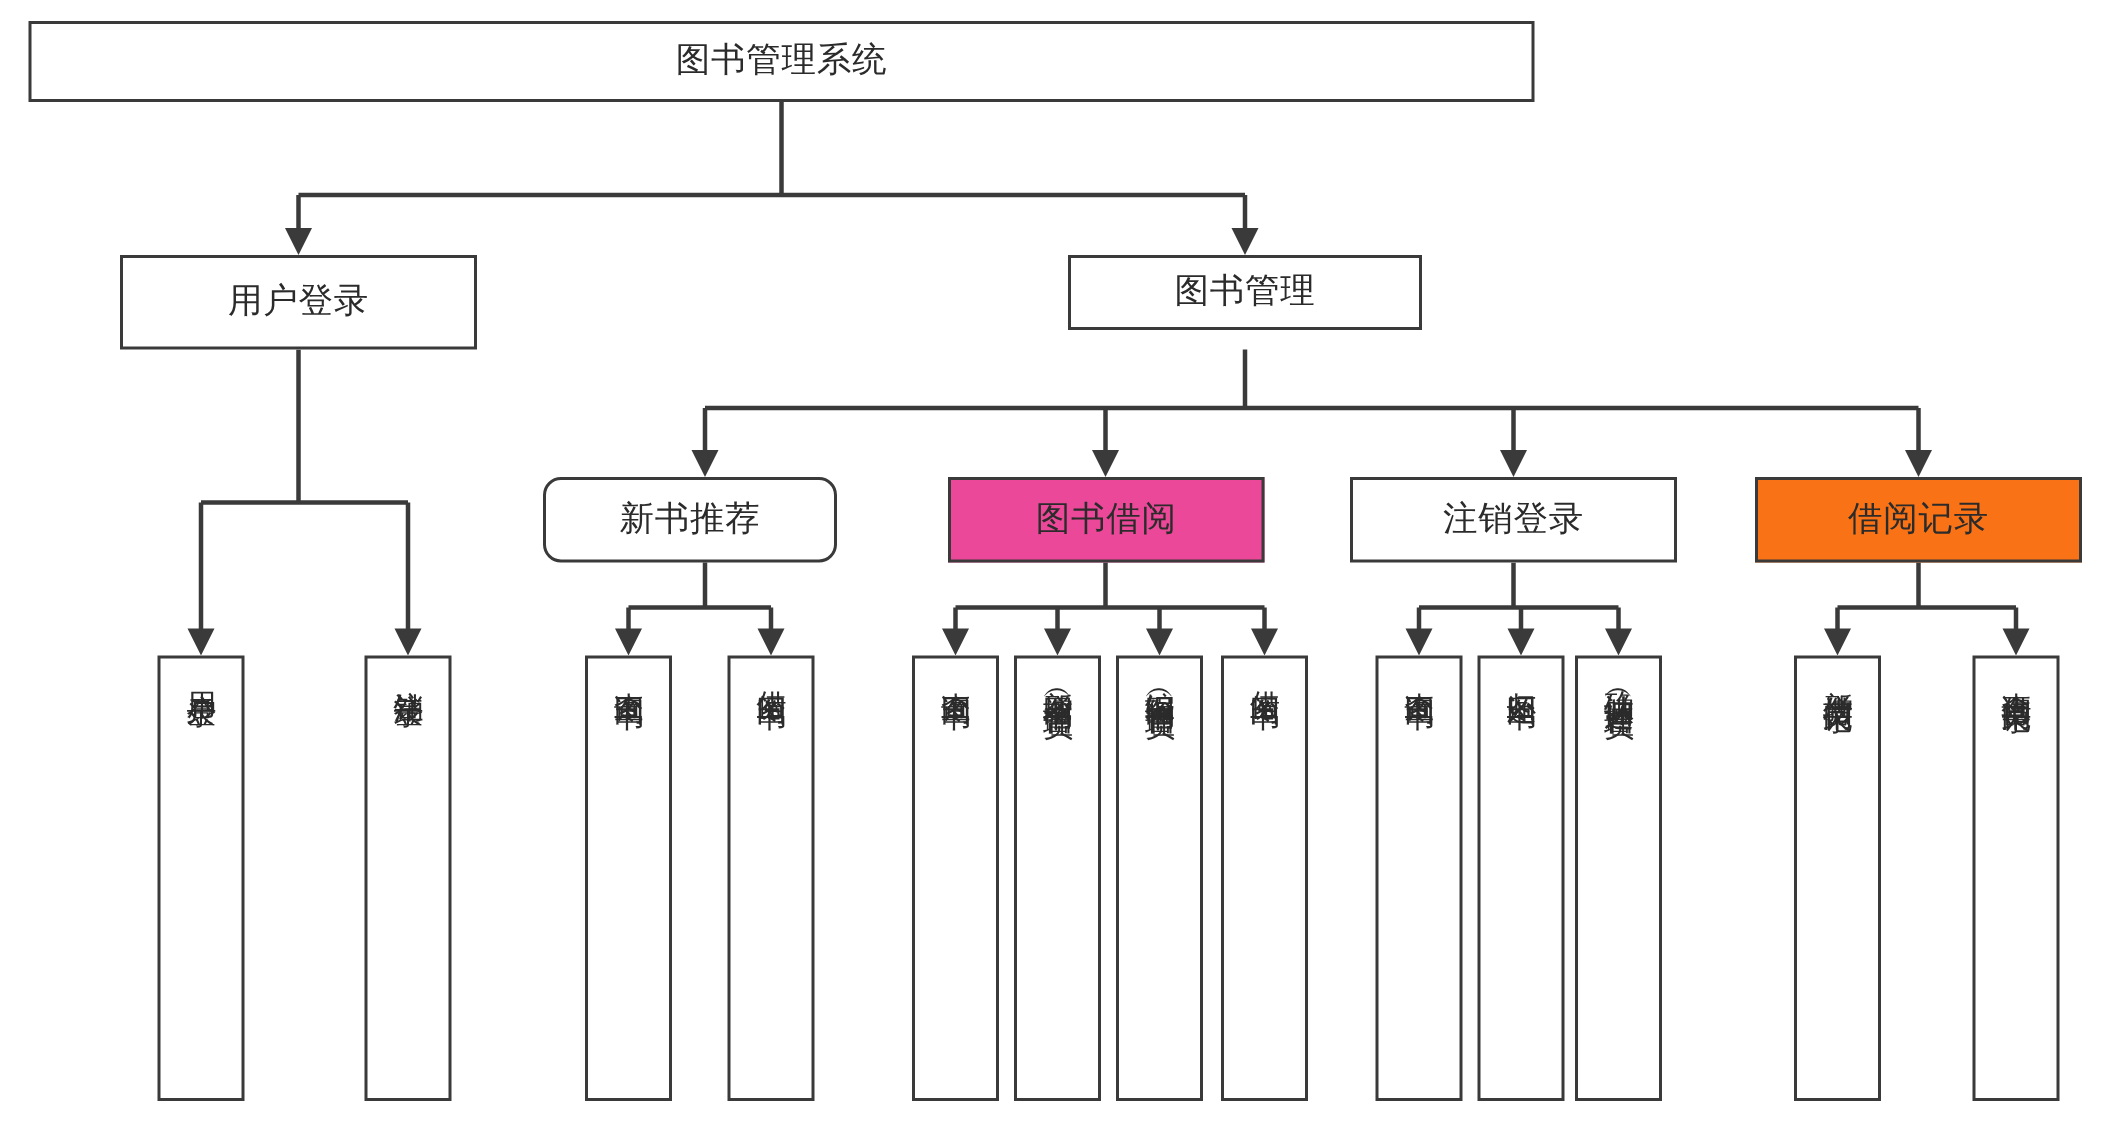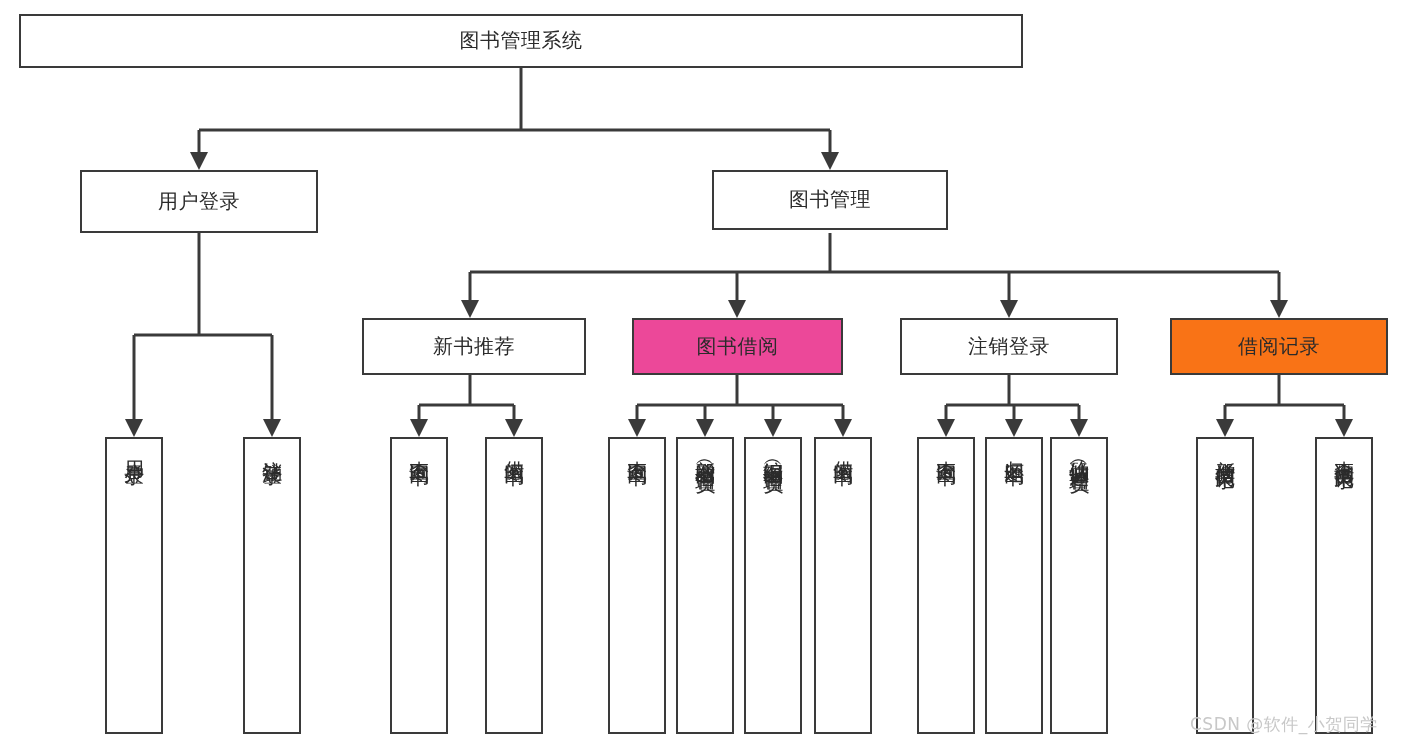--- a/index.html
+++ b/index.html
@@ -34,21 +34,21 @@
     justify-content: center;
     overflow: hidden;
   }
   .node-label {
     color: #2b2b2b;
     line-height: 1.18;
     white-space: nowrap;
     letter-spacing: 0.5px;
   }
   .node.horizontal .node-label {
-    font-size: 20px;
+    font-size: 23px;
   }
   .node.vertical {
     align-items: flex-start;
     padding-top: 6px;
   }
   .node.vertical .node-label {
     writing-mode: vertical-rl;
     text-orientation: upright;
     font-size: 20px;
     letter-spacing: 2px;
@@ -123,24 +123,24 @@
       <path d="M 1335 419 L 1353 419 L 1344 437 Z" fill="#3a3a3a"></path>
     </svg>
 
   <div id="nodes">
       <div class="node horizontal" style="left: 19px; top: 14px; width: 1004px; height: 54px; border-color: rgb(58, 58, 58); background: rgb(255, 255, 255);">
         <span class="node-label" style="color: rgb(43, 43, 43);">图书管理系统</span>
       </div>
       <div class="node horizontal" style="left: 80px; top: 170px; width: 238px; height: 63px; border-color: rgb(58, 58, 58); background: rgb(255, 255, 255);">
         <span class="node-label" style="color: rgb(43, 43, 43);">用户登录</span>
       </div>
-      <div class="node horizontal" style="left: 712px; top: 170px; width: 236px; height: 60px; border-color: rgb(58, 58, 58); background: rgb(255, 255, 255);">
+      <div class="node horizontal" style="left: 712px; top: 170px; width: 236px; height: 50px; border-color: rgb(58, 58, 58); background: rgb(255, 255, 255);">
         <span class="node-label" style="color: rgb(43, 43, 43);">图书管理</span>
       </div>
-      <div class="node horizontal" style="left: 362px; top: 318px; width: 224px; height: 57px; border-color: rgb(58, 58, 58); background: rgb(255, 255, 255);">
+      <div class="node horizontal" style="left: 362px; top: 318px; width: 196px; height: 57px; border-color: rgb(58, 58, 58); background: rgb(255, 255, 255); border-radius: 12px;">
         <span class="node-label" style="color: rgb(43, 43, 43);">新书推荐</span>
       </div>
       <div class="node horizontal" style="left: 632px; top: 318px; width: 211px; height: 57px; border-color: rgb(58, 58, 58); background: #ec4899;">
         <span class="node-label" style="color: rgb(43, 43, 43);">图书借阅</span>
       </div>
       <div class="node horizontal" style="left: 900px; top: 318px; width: 218px; height: 57px; border-color: rgb(58, 58, 58); background: rgb(255, 255, 255);">
         <span class="node-label" style="color: rgb(43, 43, 43);">注销登录</span>
       </div>
       <div class="node horizontal" style="left: 1170px; top: 318px; width: 218px; height: 57px; border-color: rgb(58, 58, 58); background: #f97316;">
         <span class="node-label" style="color: rgb(43, 43, 43);">借阅记录</span>
@@ -179,15 +179,14 @@
         <span class="node-label" style="color: rgb(43, 43, 43);">确认归还（管理员）</span>
       </div>
       <div class="node vertical" style="left: 1196px; top: 437px; width: 58px; height: 297px; border-color: rgb(58, 58, 58); background: rgb(255, 255, 255);">
         <span class="node-label" style="color: rgb(43, 43, 43);">新增借阅记录</span>
       </div>
       <div class="node vertical" style="left: 1315px; top: 437px; width: 58px; height: 297px; border-color: rgb(58, 58, 58); background: rgb(255, 255, 255);">
         <span class="node-label" style="color: rgb(43, 43, 43);">查询借阅记录</span>
       </div>
     </div>
 
-  <div class="watermark" style="left: 1190px; top: 713px; color: rgb(200, 200, 200);">CSDN @软件_小贺同学</div>
 
 </div>
 
 </body></html>

